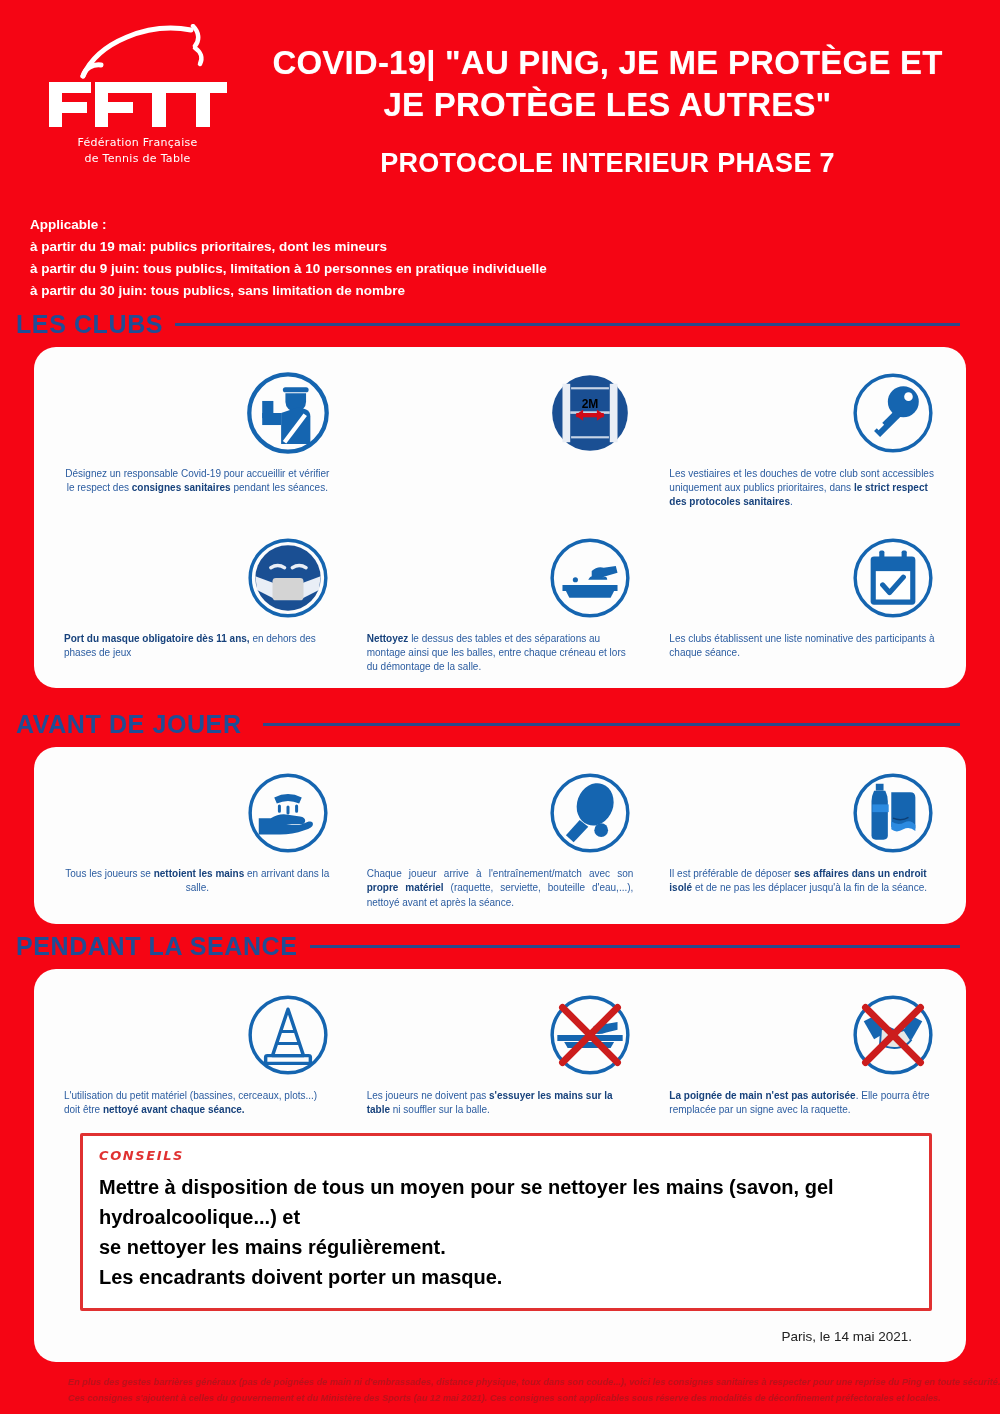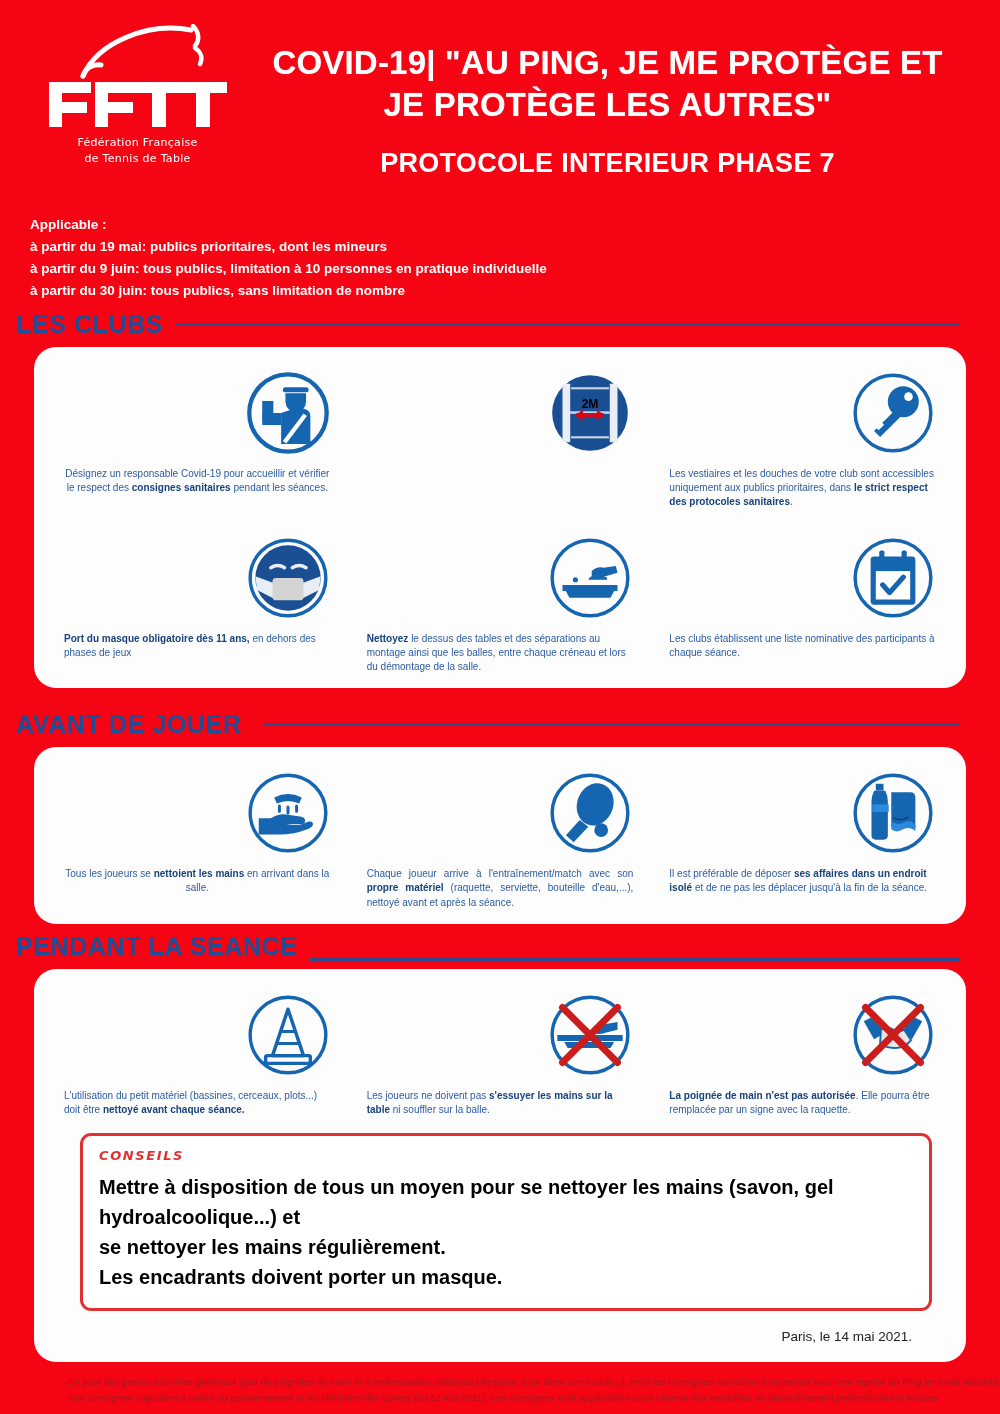--- a/index.html
+++ b/index.html
@@ -123,21 +123,21 @@
     line-height: 1.42;
     width: 100%;
   }
   .cell .txt b { color: #17427c; font-weight: bold; }
   .txt.center { text-align: center; }
   .txt.just { text-align: justify; }
 
   
   .conseils {
     border: 3px solid #e03131;
-    border-radius: 11px;
+    border-radius: 2px;
     margin: 16px 22px 0 34px;
     padding: 12px 16px 16px 16px;
     background: #ffffff;
   }
   .conseils .c-title {
     color: #e03131;
     font-weight: bold;
     font-size: 13px;
     font-style: italic;
     letter-spacing: 1.6px;
@@ -357,21 +357,21 @@
             <path d="M48 26 h22 q6 0 6 6 v36 q-7 -6 -14 -2 q-8 4 -14 0 z" fill="#1565b0"></path>
             <path d="M48 60 q8 5 15 1 q8 -4 13 3 v7 q-7 -6 -14 -2 q-8 5 -14 0 z" fill="#2b8ae0"></path>
             <path d="M50 56 q10 4 18 -1" stroke="#0d3e74" stroke-width="1.6" fill="none"></path>
           </svg>
         </div>
         <div class="txt"><span>Il est préférable de déposer </span><b>ses affaires dans un endroit isolé</b><span> et de ne pas les déplacer jusqu'à la fin de la séance.</span></div>
       </div>
     </div>
   </div>
 
-  <div class="section-head" style="align-items:flex-end;">
+  <div class="section-head" style="">
     <div class="label">PENDANT LA SEANCE</div>
     <div class="rule"></div>
   </div>
 
   <div class="card" style="padding-bottom:8px;">
     <div class="row">
 
       <div class="cell">
         <div class="icon-box">
           <svg width="86" height="86" viewBox="0 0 100 100">

